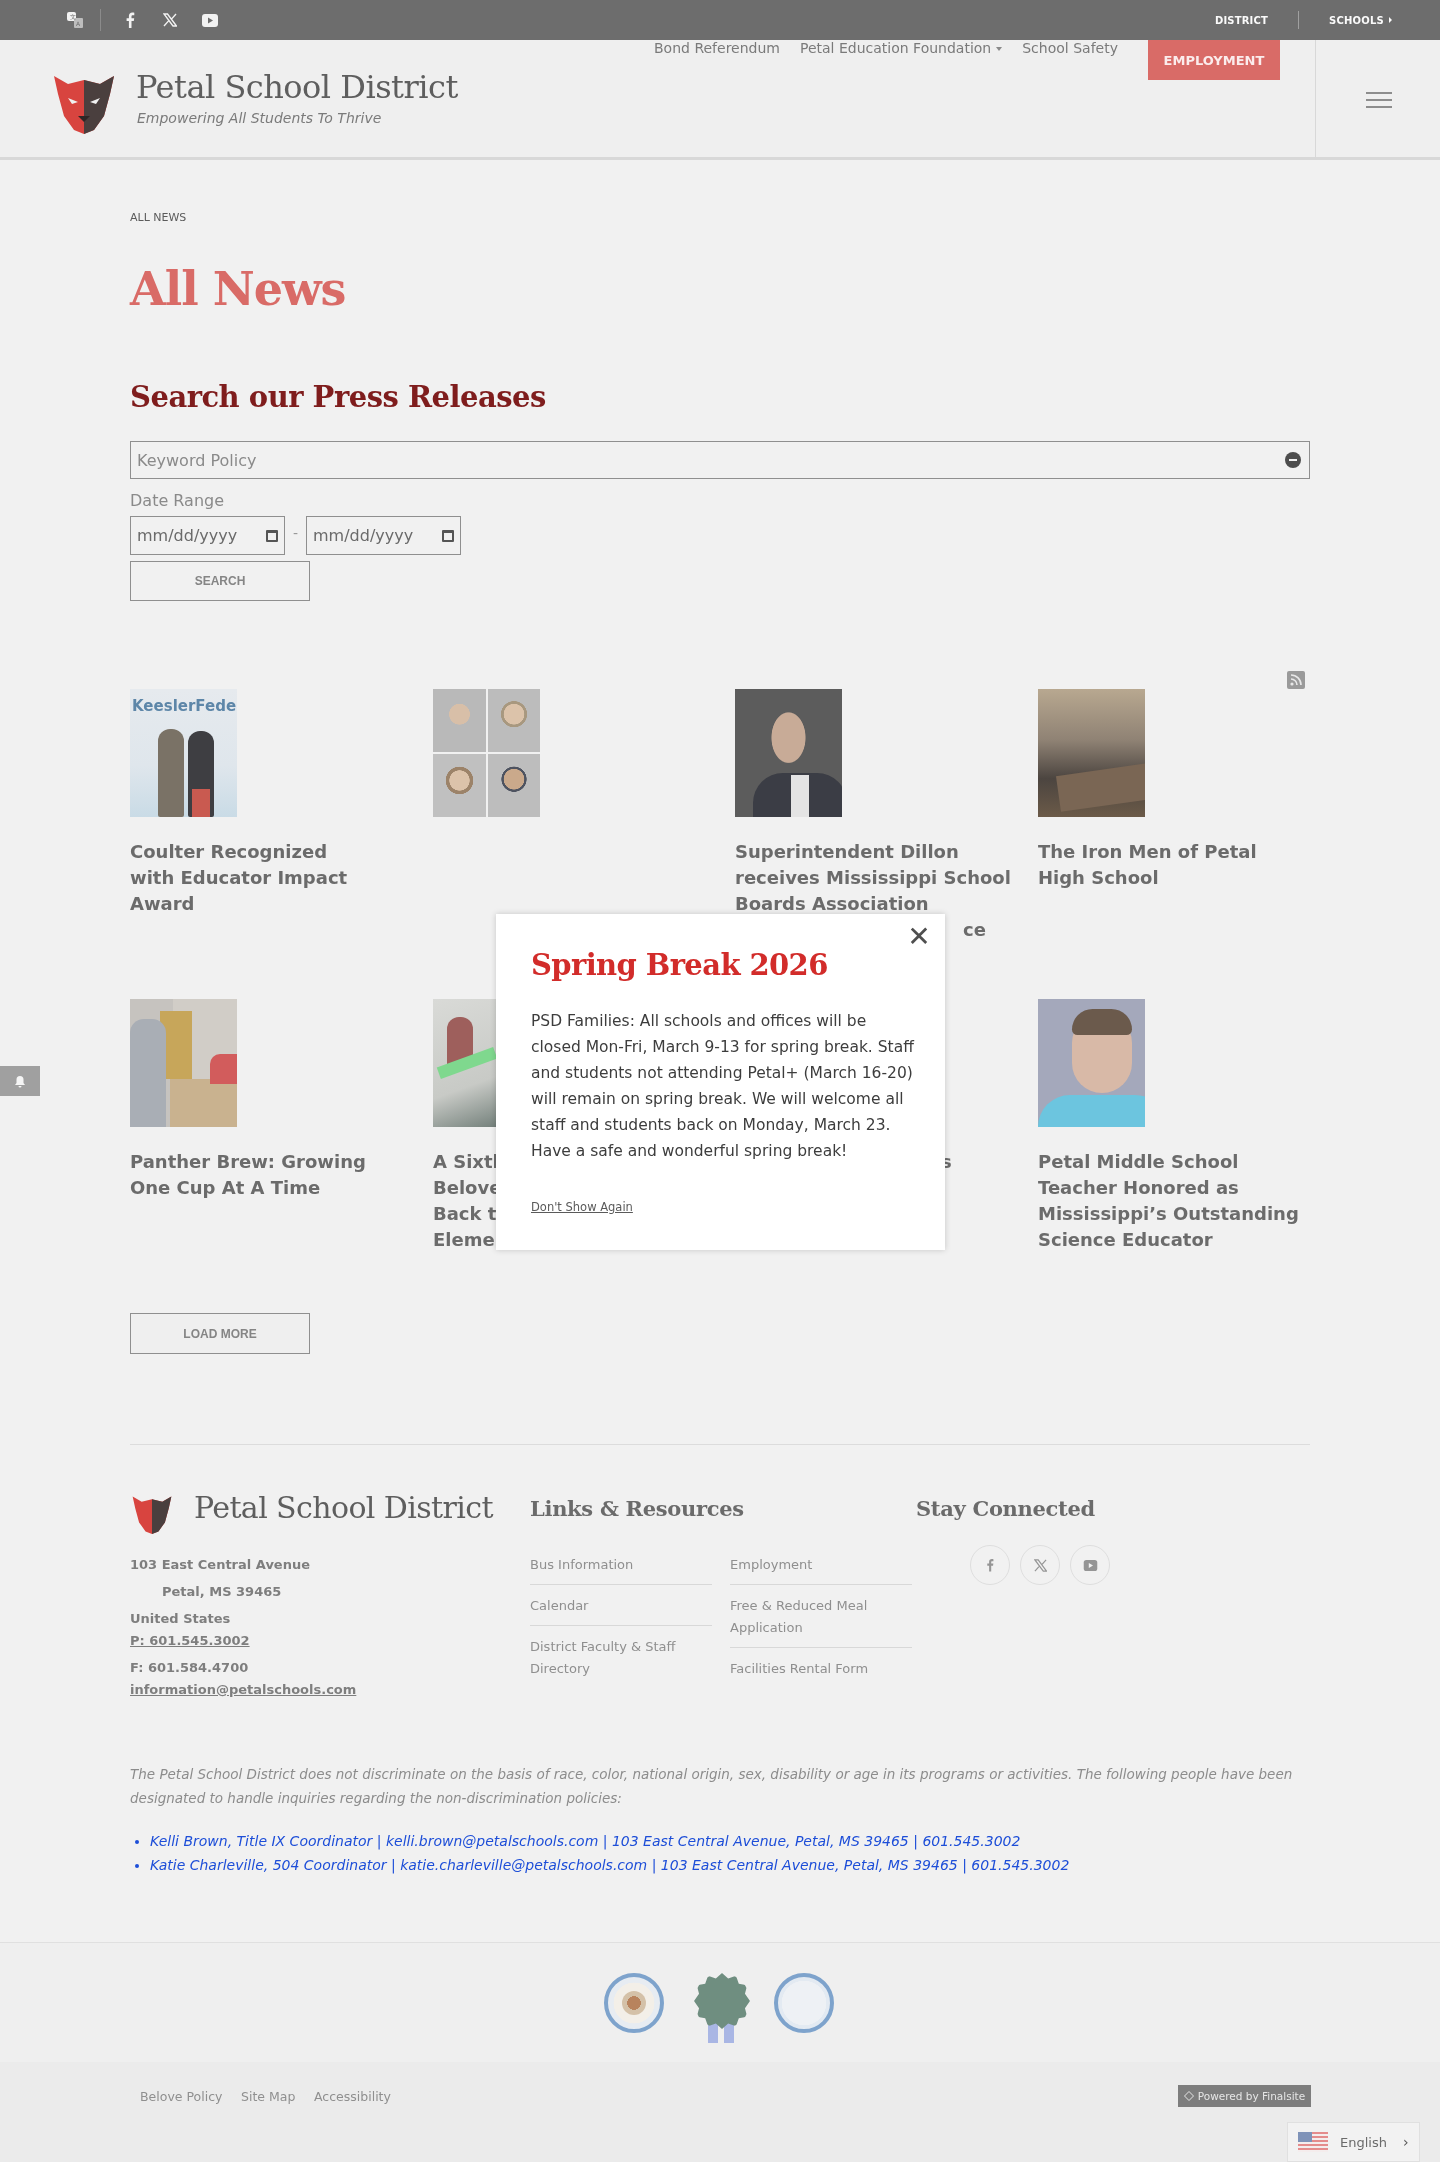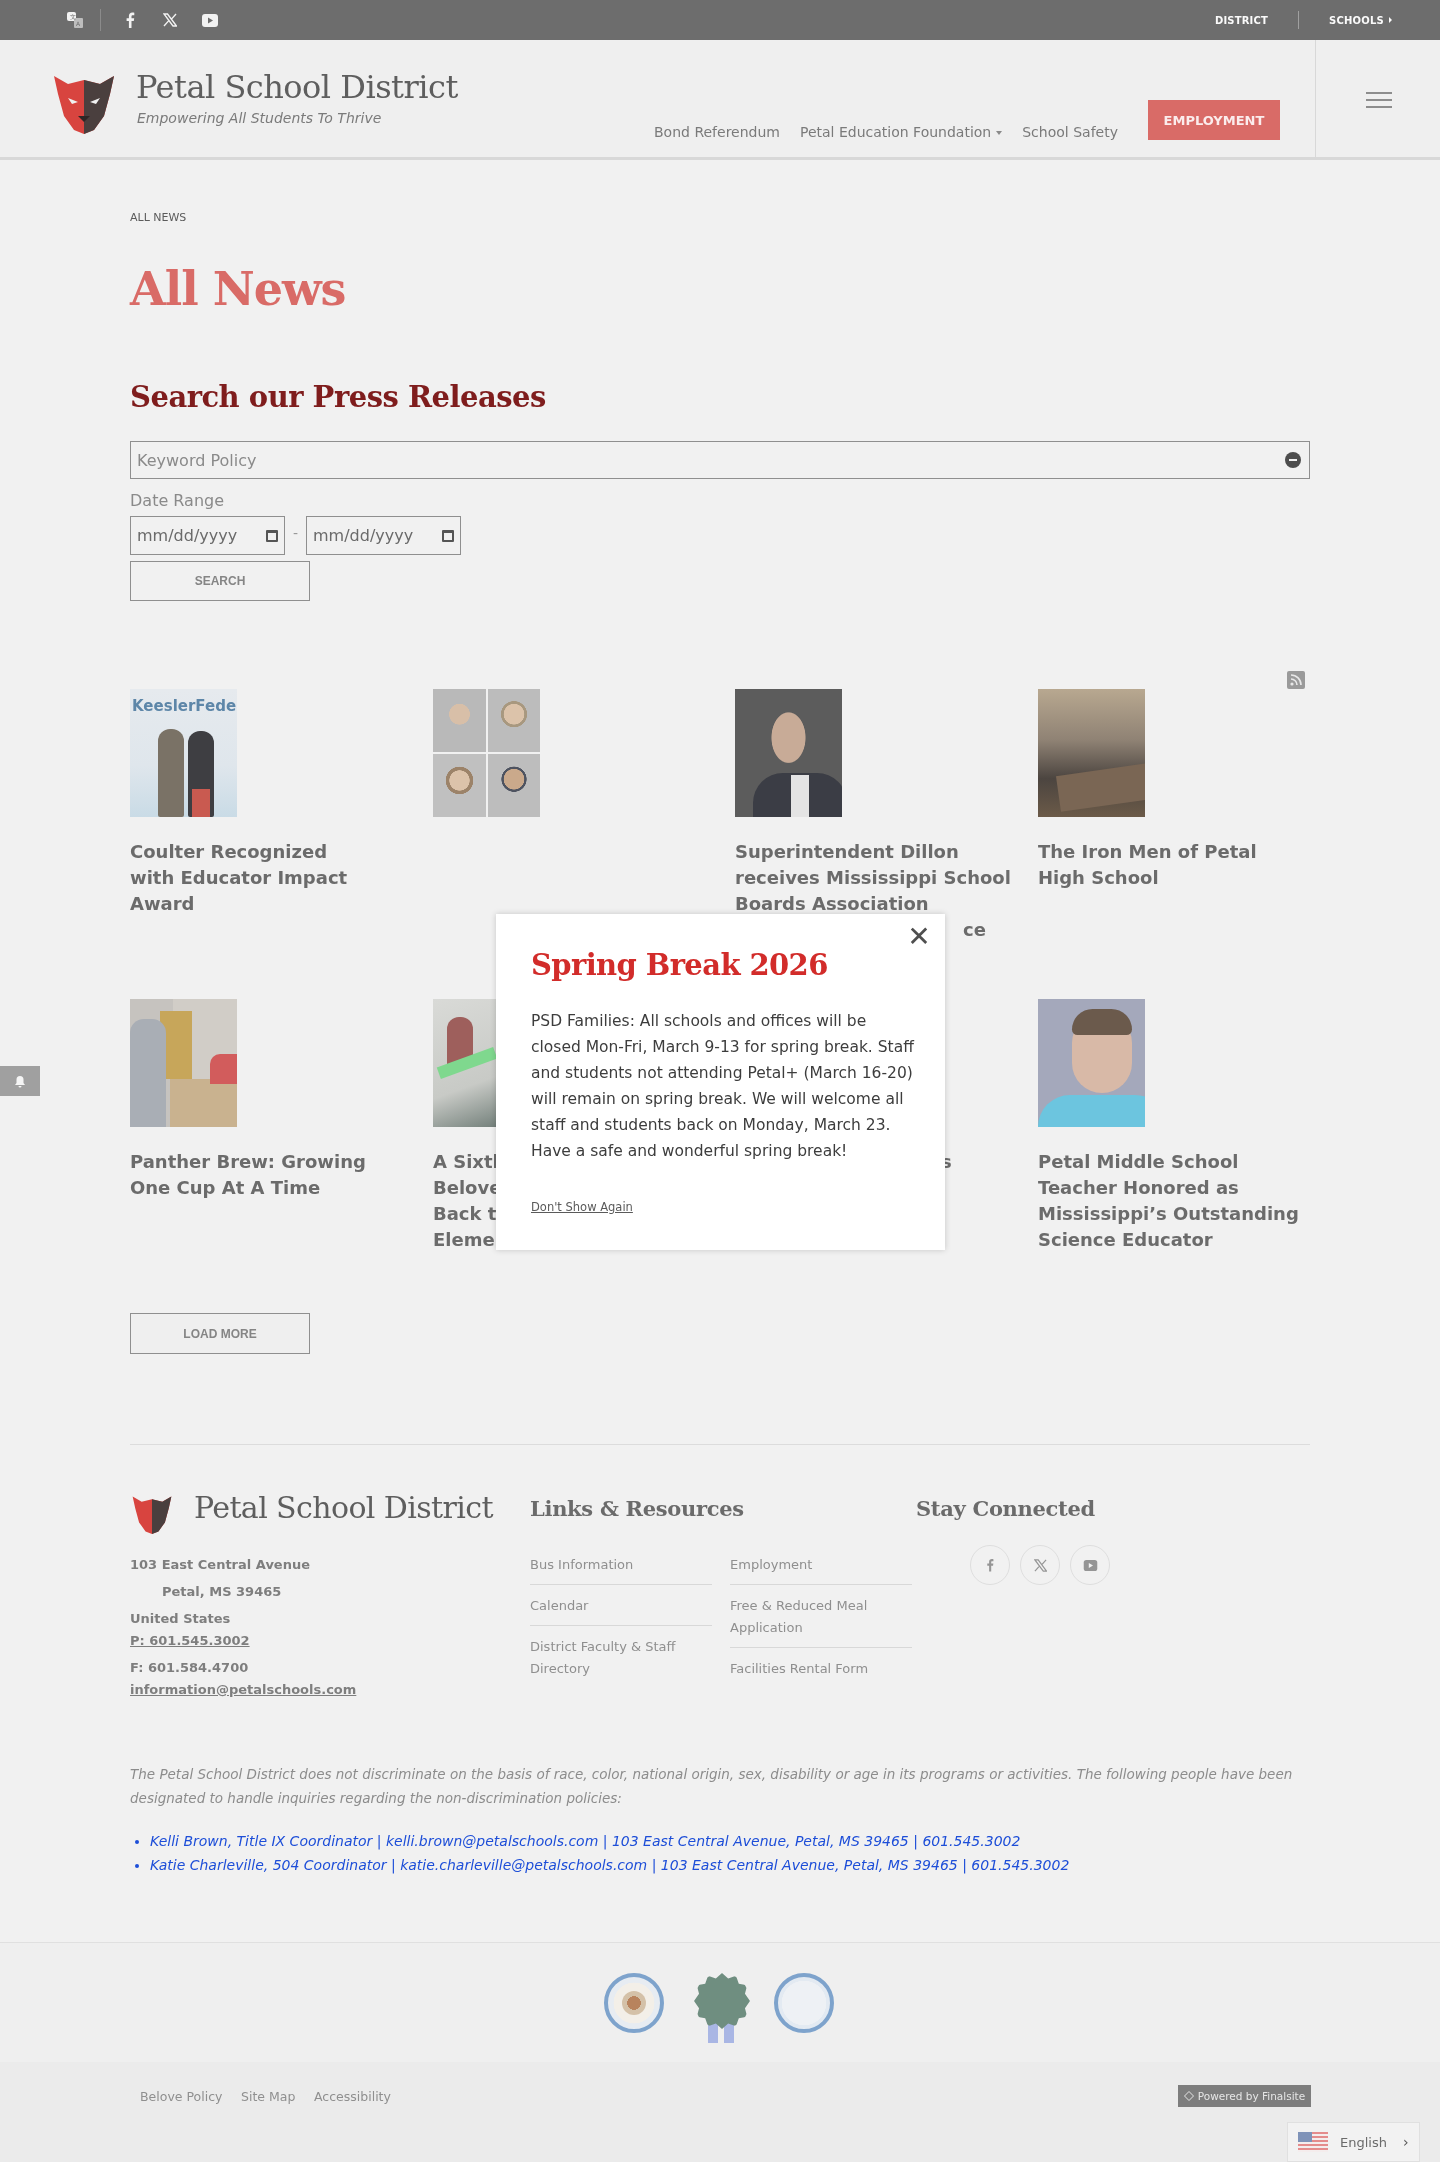--- a/index.html
+++ b/index.html
@@ -34,21 +34,21 @@
   }
   .logo-mascot { position: absolute; left: 50px; top: 32px; width: 68px; height: 62px; }
   .site-title {
     position: absolute; left: 136px; top: 28px;
     font-family: "DejaVu Serif", serif; font-size: 32px; color: #5e5e5e; letter-spacing: -0.5px;
   }
   .site-tagline {
     position: absolute; left: 137px; top: 70px;
     font-size: 14px; font-style: italic; color: #7a7a7a;
   }
-  .main-nav { position: absolute; left: 654px; top: 0; height: 100px; display: flex; align-items: flex-end; }
+  .main-nav { position: absolute; left: 654px; top: 0; height: 100px; display: flex; align-items: flex-start; }
   .nav-link { font-size: 14px; color: #7a7a7a; margin-right: 20px; }
   .caret-down { display: inline-block; margin-left: 5px; border-top: 4px solid #8a8a8a; border-left: 3px solid transparent; border-right: 3px solid transparent; vertical-align: middle; }
   .employment-btn {
     background: #d96b67; color: #fbecec; font-size: 13px; font-weight: bold;
     height: 40px; width: 132px; display: flex; align-items: center; justify-content: center;
     margin-left: 10px;
   }
   .header-divider { position: absolute; left: 1315px; top: 0; width: 1px; height: 120px; background: #d8d8d8; }
   .hamburger { position: absolute; left: 1366px; top: 52px; width: 26px; height: 16px; display: flex; flex-direction: column; justify-content: space-between; }
   .hamburger span { display: block; height: 2px; background: #8d8d8d; }

